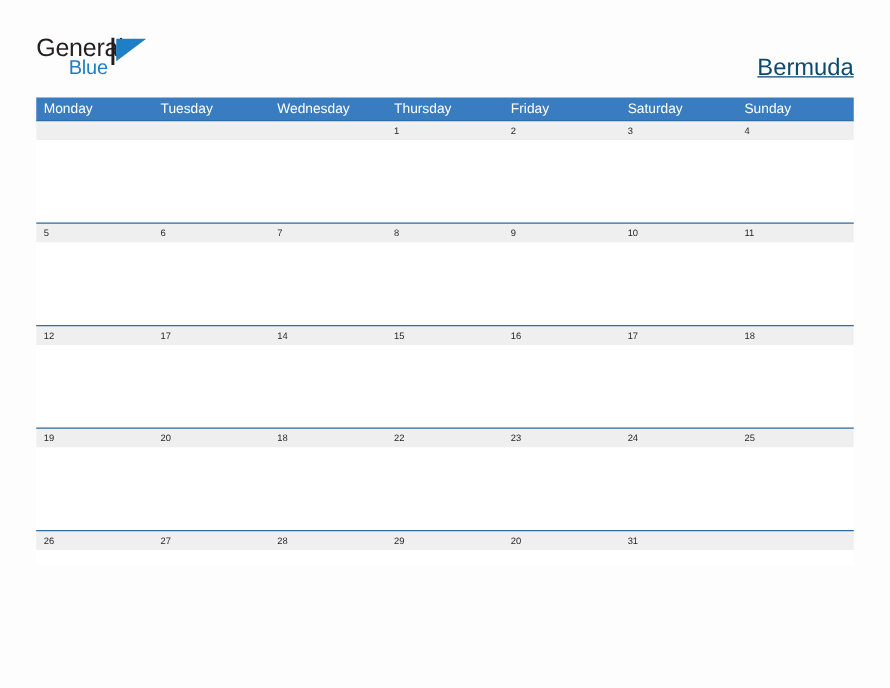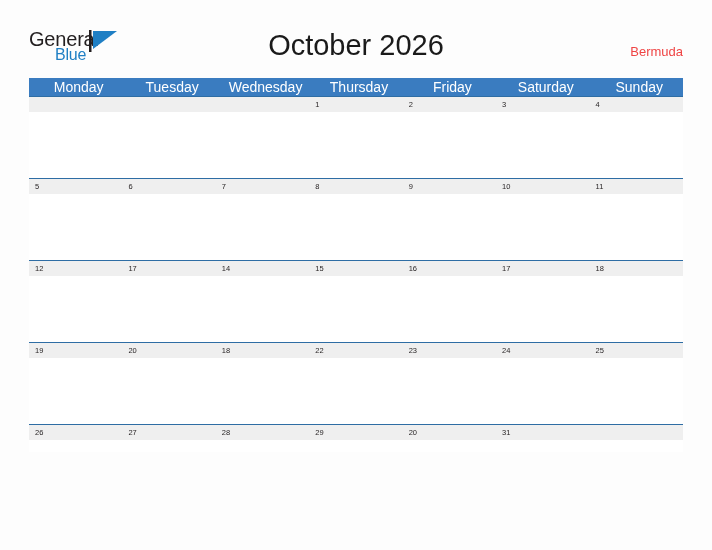--- a/index.html
+++ b/index.html
@@ -63,46 +63,46 @@
     font-size: 29px;
     font-weight: 400;
     color: #1a1a1a;
     letter-spacing: 0px;
   }
 
   .region-label {
     position: absolute;
     right: 29px;
     top: 44px;
-    font-size: 13px;
-    color: #ef4444;
+    font-size: 19px;
+    color: #0c4a6e;
+    text-decoration: underline;
   }
 
   
   .calendar {
     position: absolute;
     left: 29px;
     top: 78px;
     width: 654px;
   }
 
   .weekday-header {
     display: flex;
     background: #3a7cc0;
     height: 18px;
   }
   .weekday-cell {
     flex: 1 1 0;
     color: #ffffff;
-    font-size: 14px;
+    font-size: 11px;
     line-height: 18px;
     padding-left: 6px;
     box-sizing: border-box;
     white-space: nowrap;
-    text-align: center;
   }
 
   .week-row {
     position: relative;
   }
   .week-dates {
     display: flex;
     background: #efefef;
     height: 15px;
     border-top: 1px solid #2e6da4;
@@ -136,21 +136,20 @@
 
   <div class="logo">
     <span class="logo-general">General</span>
     <span class="logo-blue">Blue</span>
     <svg class="logo-flag" viewBox="0 0 30 22">
       <rect x="0" y="0" width="2.5" height="22" fill="#231f20"></rect>
       <polygon points="4,1 28,1 4,19" fill="#1f7fc4"></polygon>
     </svg>
   </div>
 
-  <div class="calendar-title">October 2026</div>
 
   <div class="region-label">Bermuda</div>
 </div>
 
 <div class="calendar">
 
   <div class="weekday-header">
     <div class="weekday-cell">Monday</div>
     <div class="weekday-cell">Tuesday</div>
     <div class="weekday-cell">Wednesday</div>

